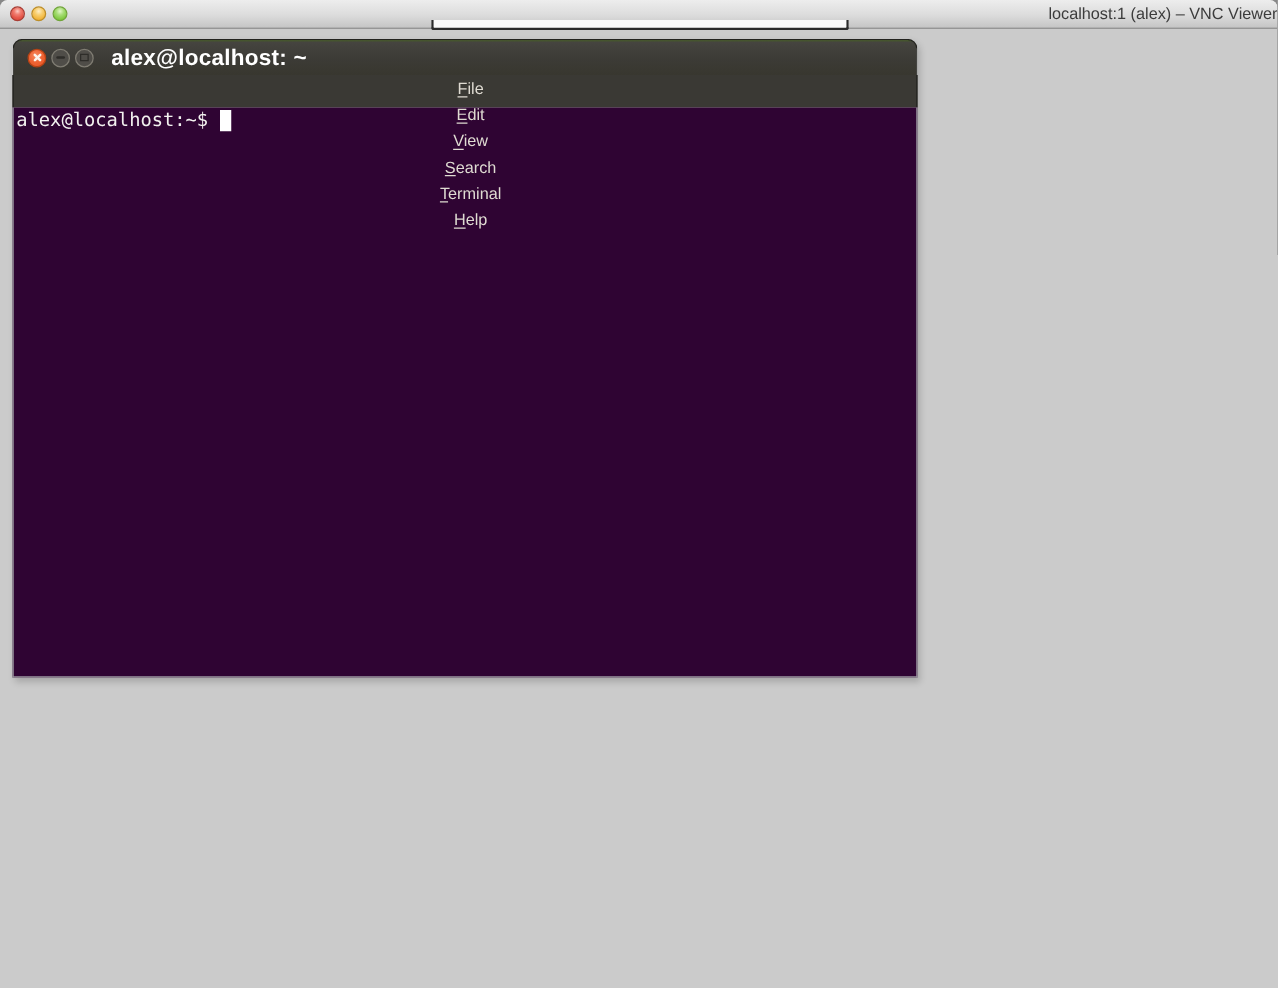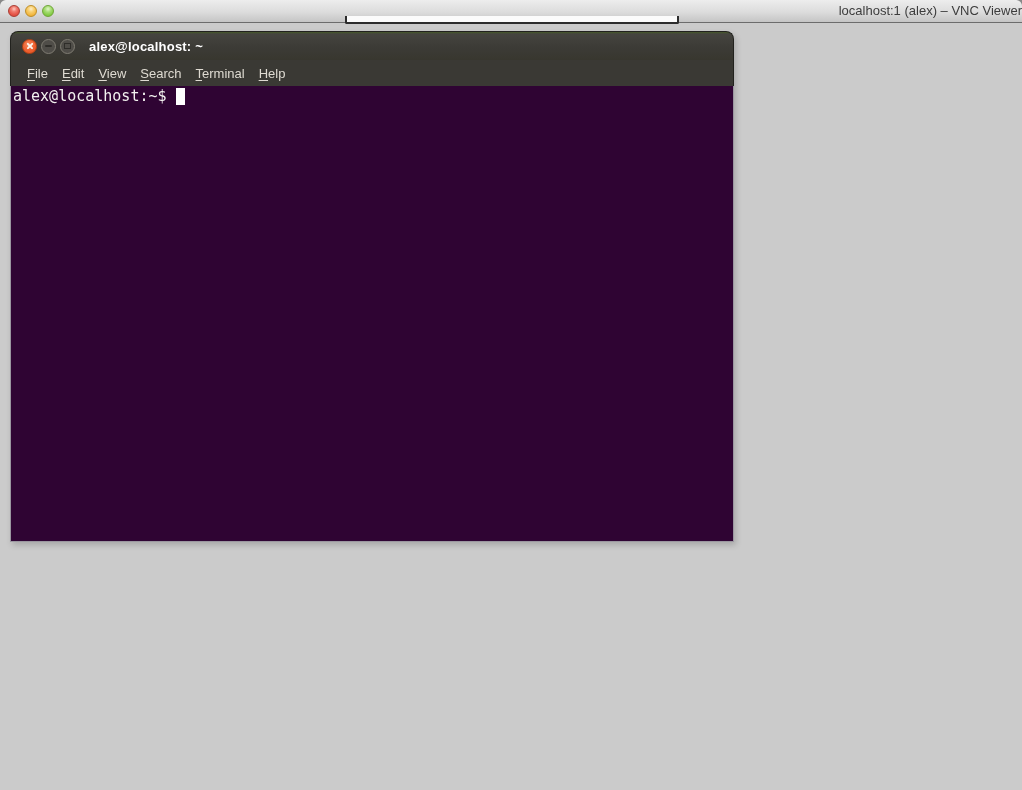--- a/index.html
+++ b/index.html
@@ -64,28 +64,28 @@
   .term-btn.close::before, .term-btn.close::after {
     content:""; position:absolute; left:2.6px; top:5.6px; width:8px; height:1.8px;
     background:#fcf4ec; border-radius:1px;
   }
   .term-btn.close::before { transform:rotate(45deg); }
   .term-btn.close::after  { transform:rotate(-45deg); }
   .term-btn.gray { background:#4f4d48; border:1px solid #7f7c72; }
   .glyph-minus { width:7px; height:2px; background:#2e2d29; border-radius:1px; }
   .glyph-square { width:7px; height:6px; border:1.5px solid #2e2d29; box-sizing:border-box; background:transparent; }
   .term-title {
-    color:#ffffff; font-weight:bold; font-size:13px; margin-left:14px;
+    color:#ffffff; font-weight:bold; font-size:18px; margin-left:14px;
     letter-spacing:0.2px; user-select:none;
   }
   .term-menubar {
     height:26px; box-sizing:border-box;
     background:var(--terminal-chrome,#3a3934);
     border-left:1px solid #22221e; border-right:1px solid #22221e;
-    display:flex; align-items:center; padding-left:9px;
+    display:flex; align-items:center; padding-left:9px;flex-direction:column;
   }
   .menu-item {
     color:var(--terminal-chrome-text,#dfdbd2); font-size:13px; padding:3px 7px;
     cursor:default; white-space:nowrap;
   }
   .menu-item u { text-decoration:underline; text-underline-offset:2px; }
   .term-body {
     height:456px; box-sizing:border-box;
     background:var(--terminal-background,#2f0433);
     border:1px solid #9b97a0; border-top:none;

